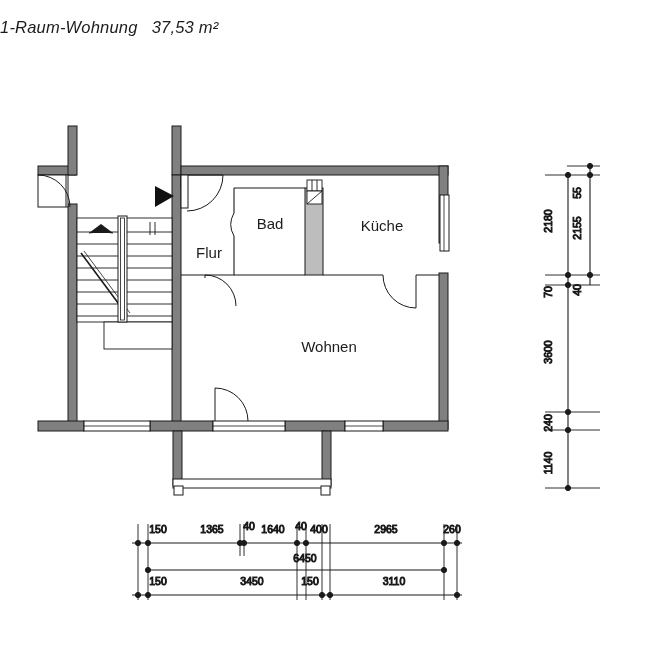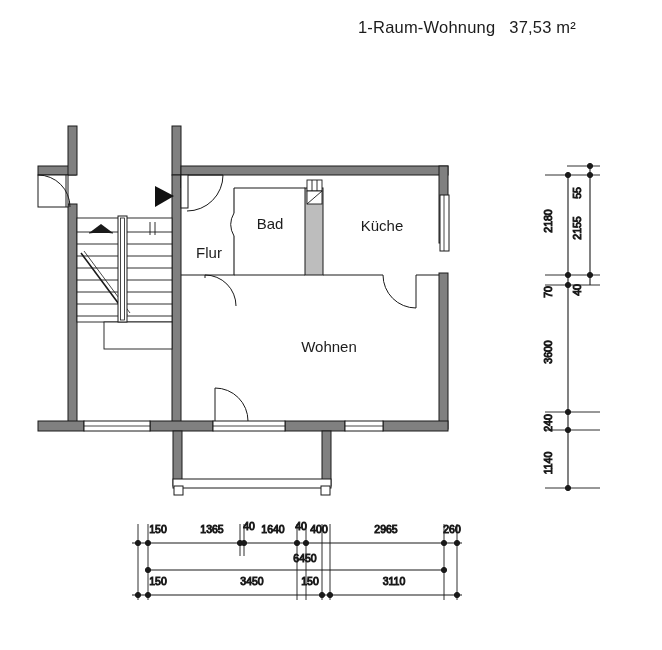--- a/index.html
+++ b/index.html
@@ -21,25 +21,26 @@
     top: 0;
     width: 662px;
     height: 650px;
     background: #ffffff;
   }
   #title {
     position: absolute;
     left: 0;
     top: 18px;
     width: 576px;
-    text-align: right;
+    text-align: left;
     font-size: 16.5px;
     letter-spacing: 0.2px;
     color: #1c1c1c;
     white-space: pre;
+    font-style: italic;
   }
   #title .area {
     margin-left: 14px;
   }
   svg.plan {
     position: absolute;
     left: 0;
     top: 0;
     width: 662px;
     height: 650px;

